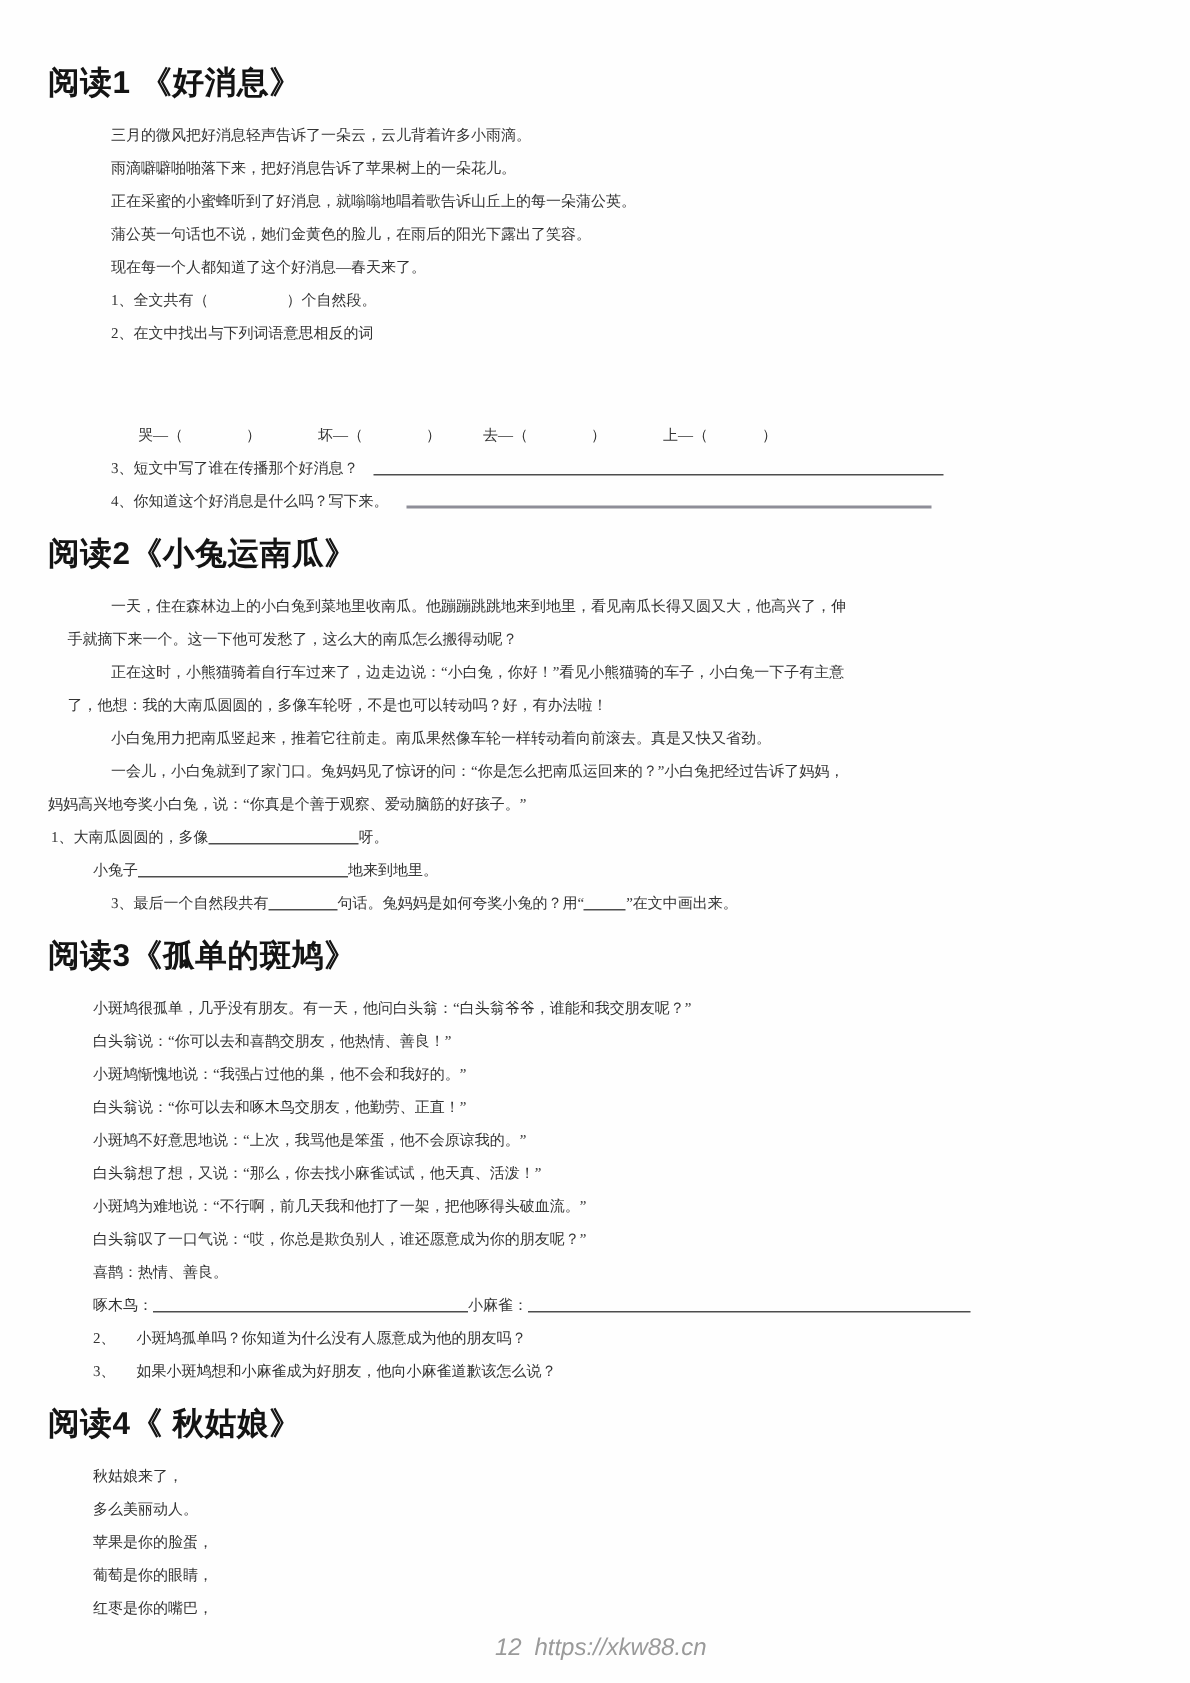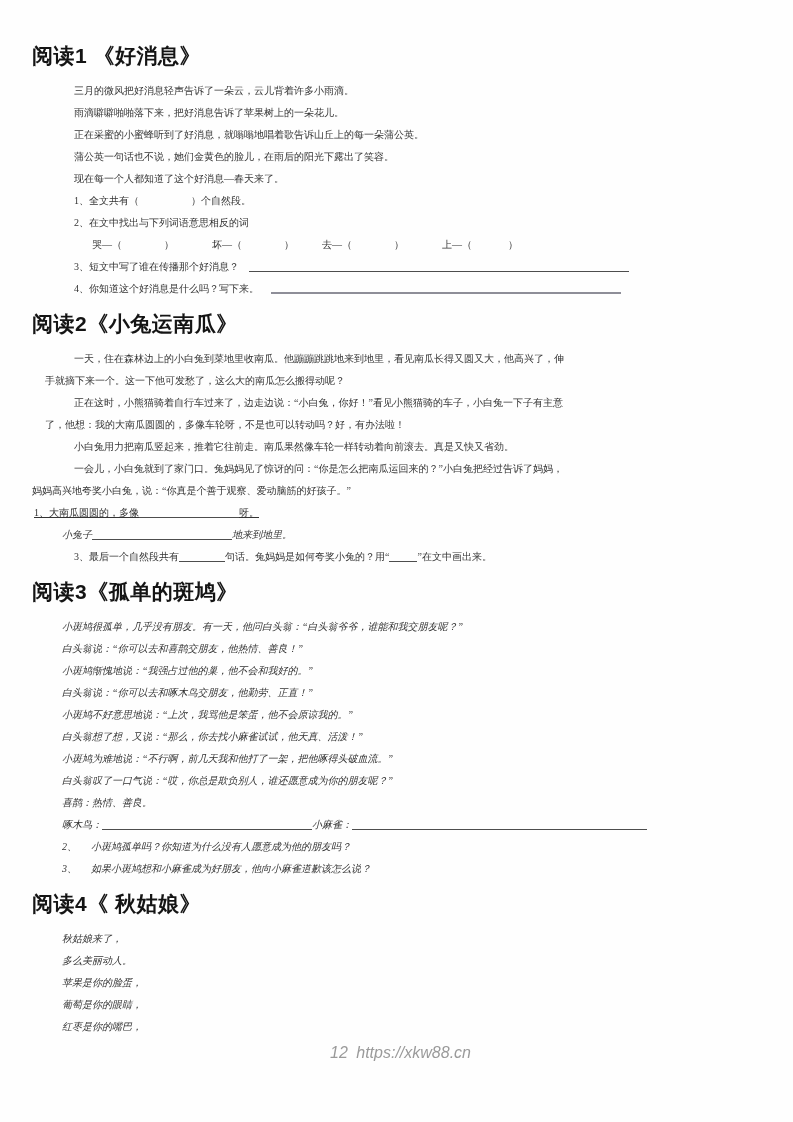--- a/index.html
+++ b/index.html
@@ -33,24 +33,24 @@
   .line {
     font-size: 10px;
     line-height: 22px;
     height: 22px;
     white-space: nowrap;
     color: #333333;
   }
   
   .ind-flush { padding-left: 0; }
   .ind-wrap  { padding-left: 13px; }
-  .ind-q     { padding-left: 2px; text-decoration: underline; }
-  .ind-mid   { padding-left: 30px; font-style: italic; }
+  .ind-q     { padding-left: 2px; }
+  .ind-mid   { padding-left: 30px; }
   .ind-para  { padding-left: 42px; }
-  .ind-deep  { padding-left: 60px; }
+  .ind-deep  { padding-left: 60px; margin-top: 46px; }
 
   .blank {
     display: inline-block;
     height: 13px;
     border-bottom: 1px solid #4d4d4d;
     vertical-align: -2px;
   }
   .blank.thick {
     border-bottom: 2px solid #8e8e98;
   }

